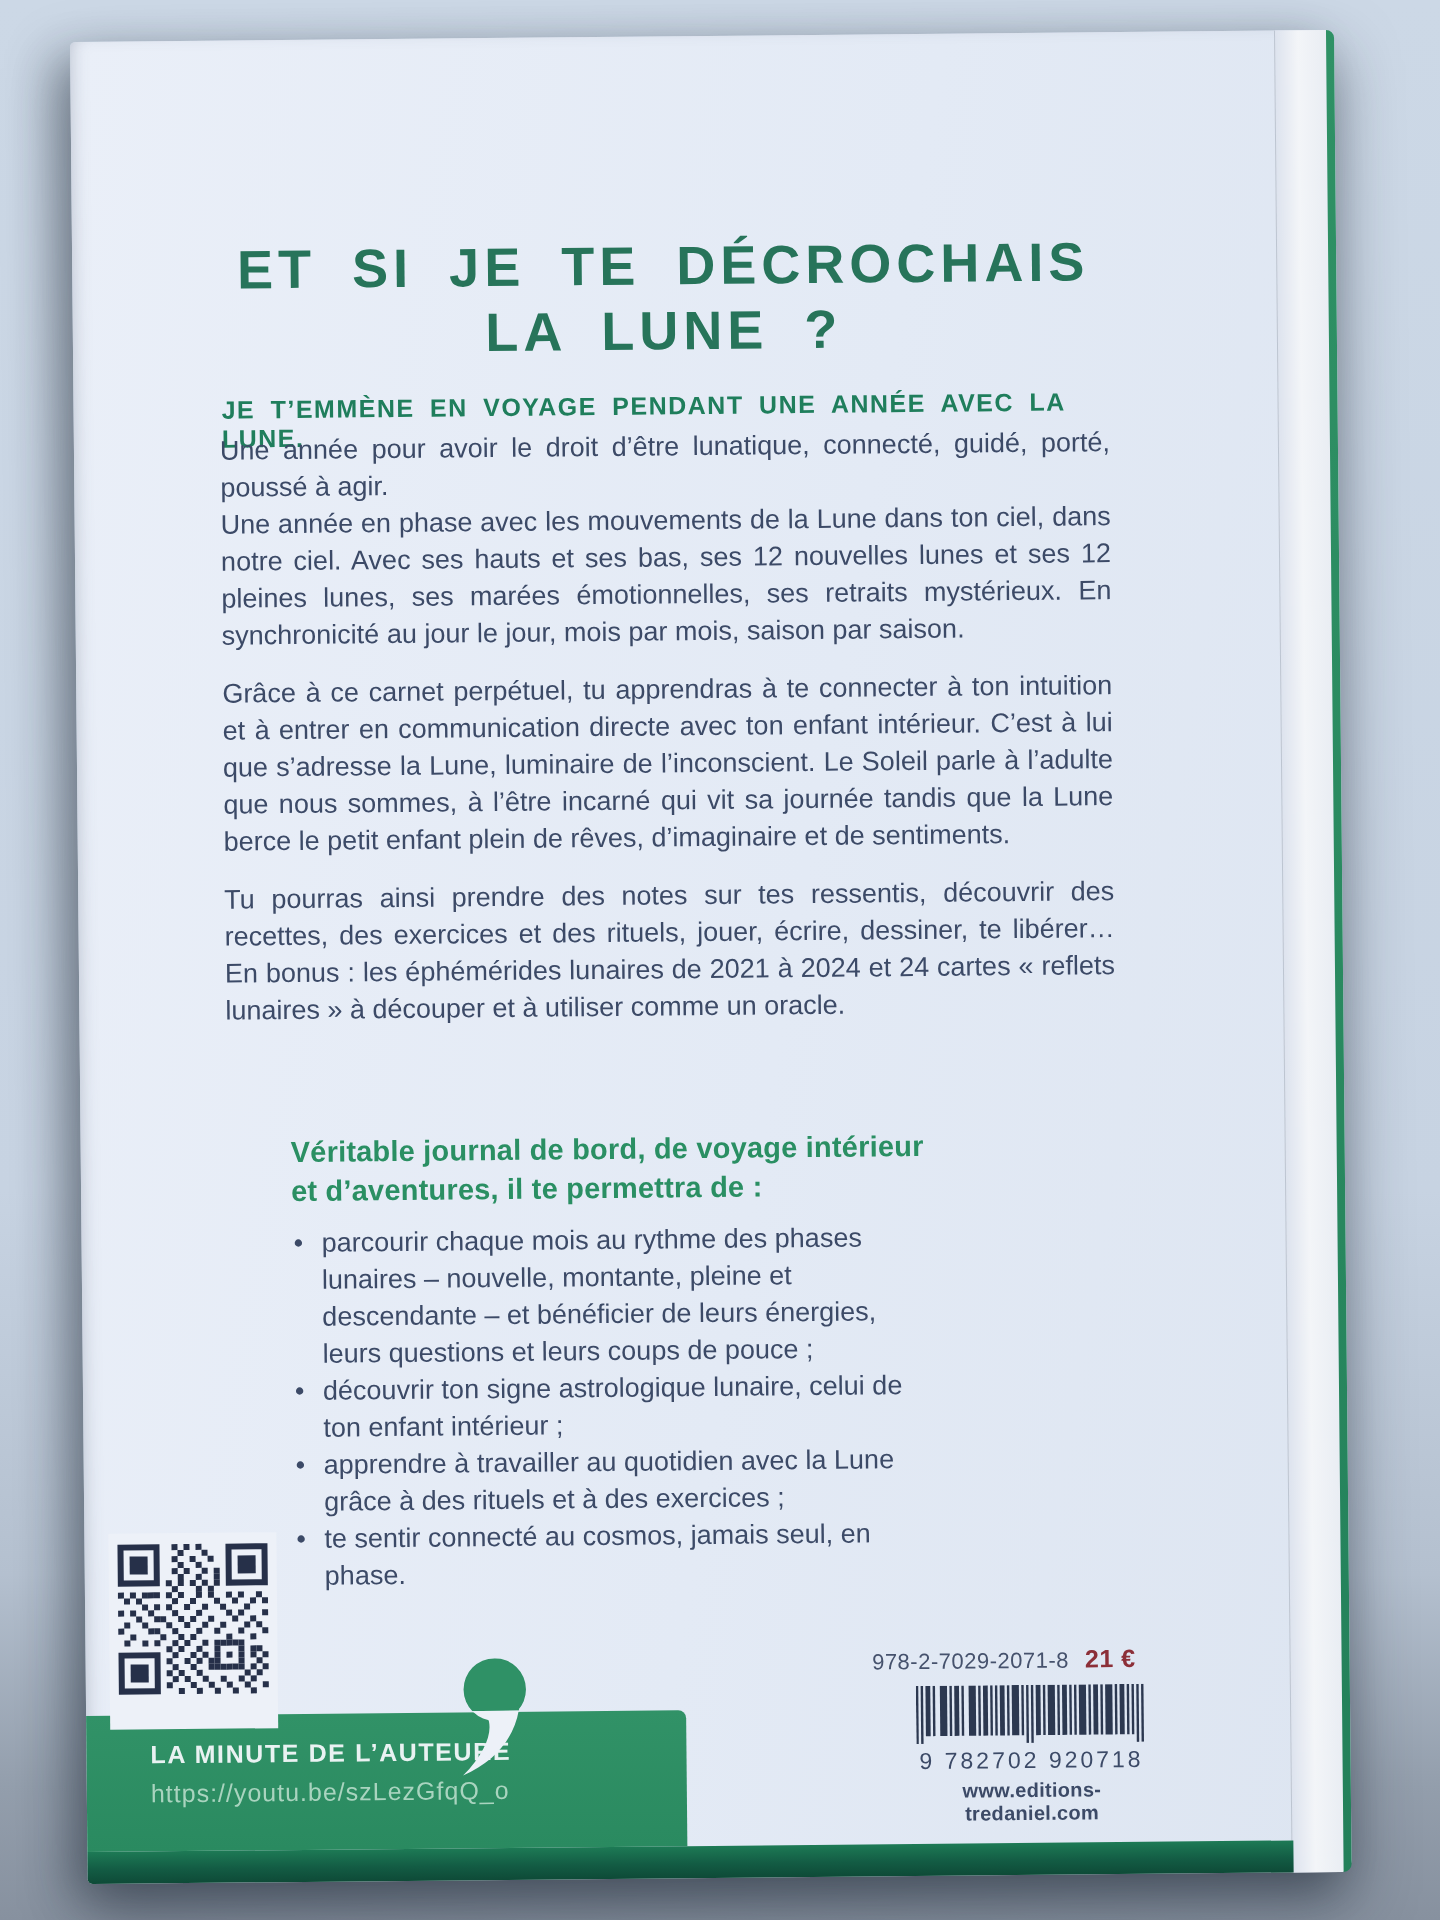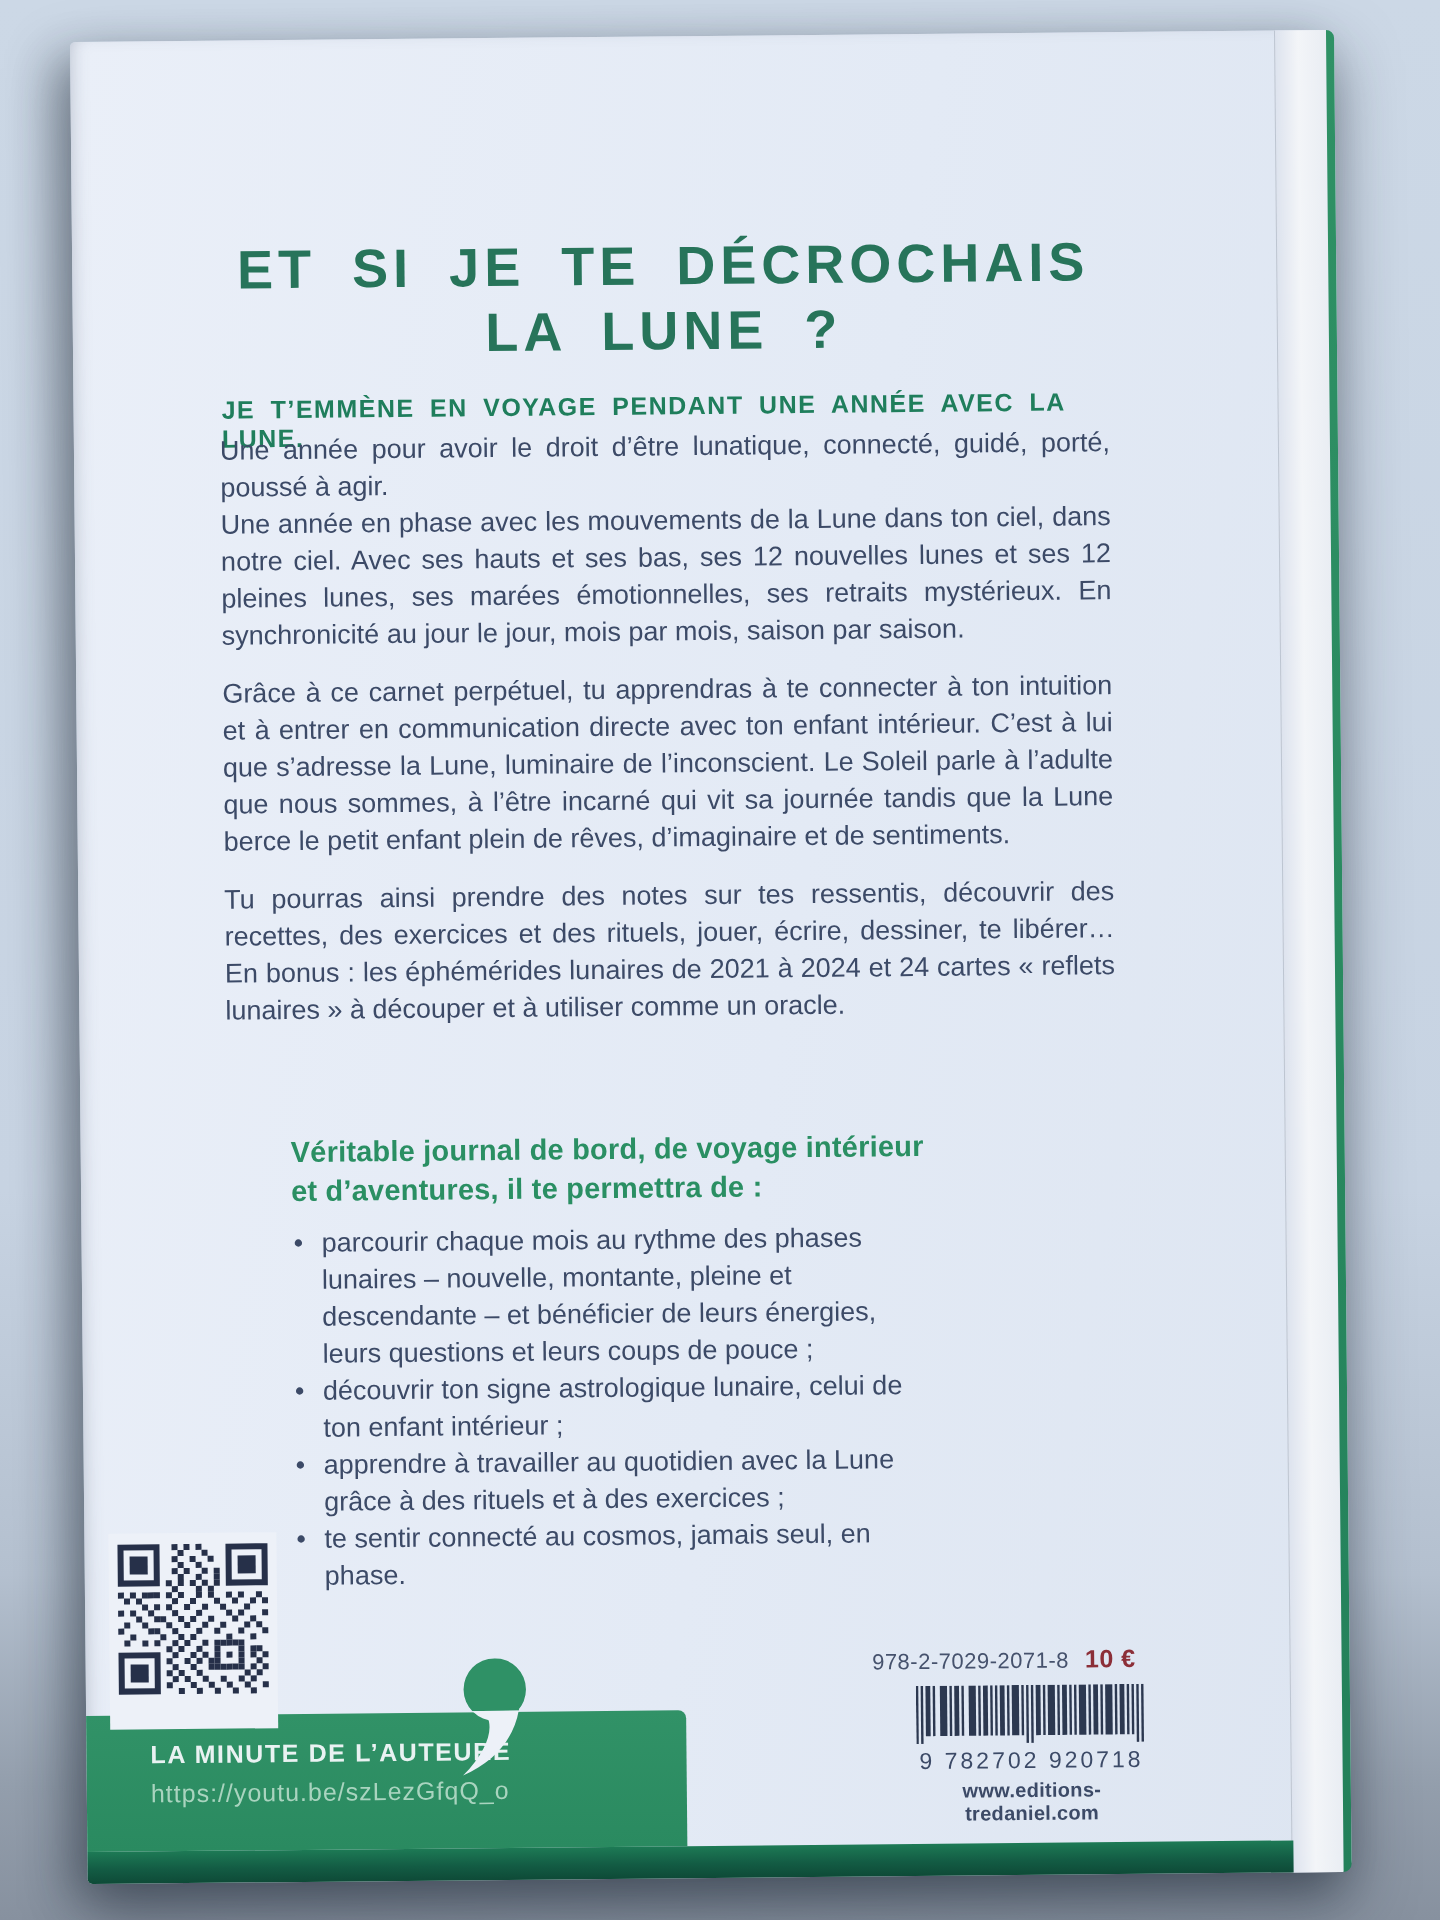--- a/index.html
+++ b/index.html
@@ -283,21 +283,21 @@
       <circle cx="33" cy="24" r="24"></circle>
       <path d="M52 36 C49 60 34 79 8 90 C26 72 32 55 27 45 Z"></path>
     </g>
     <g clip-path="url(#cBot)" fill="#edf1f8">
       <circle cx="33" cy="24" r="24"></circle>
       <path d="M52 36 C49 60 34 79 8 90 C26 72 32 55 27 45 Z"></path>
     </g>
   </svg>
 
   <div class="isbn-row">
-    <span>978-2-7029-2071-8</span><span class="price">10 €</span>
+    <span>978-2-7029-2071-8</span><span class="price">21 €</span>
   </div>
 
   <div class="barcode">
     <svg width="230" height="58" viewBox="0 0 96 60" preserveAspectRatio="none">
       <g fill="#2c3850">
         <rect x="0" width="1" height="60"></rect>
           <rect x="2" width="1" height="60"></rect>
         <rect x="4" width="2" height="52"></rect>
           <rect x="7" width="1" height="52"></rect>
           <rect x="10" width="3" height="52"></rect>

